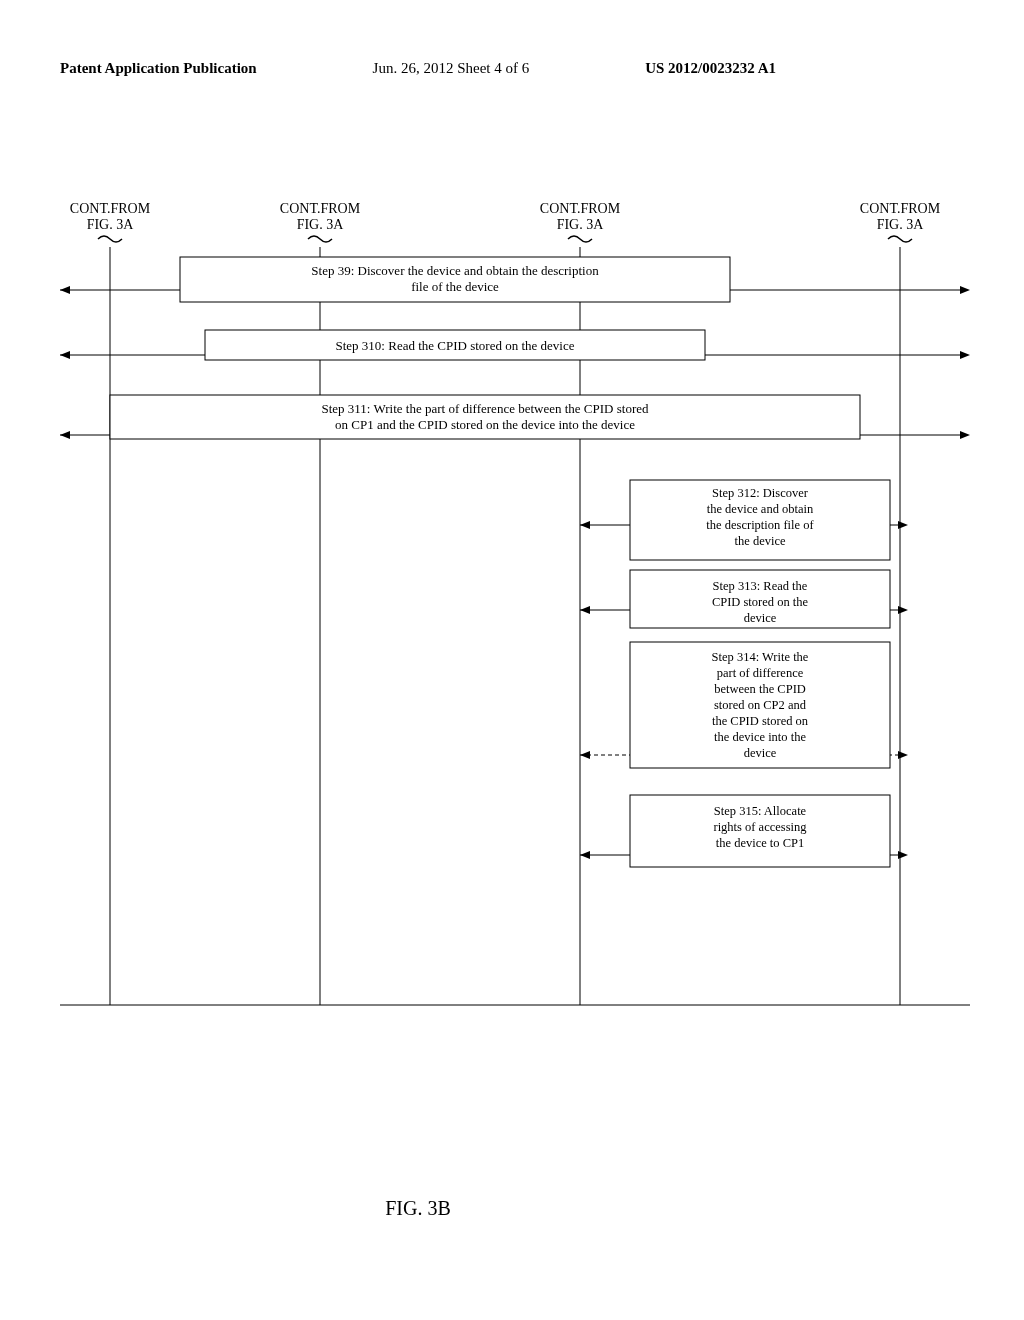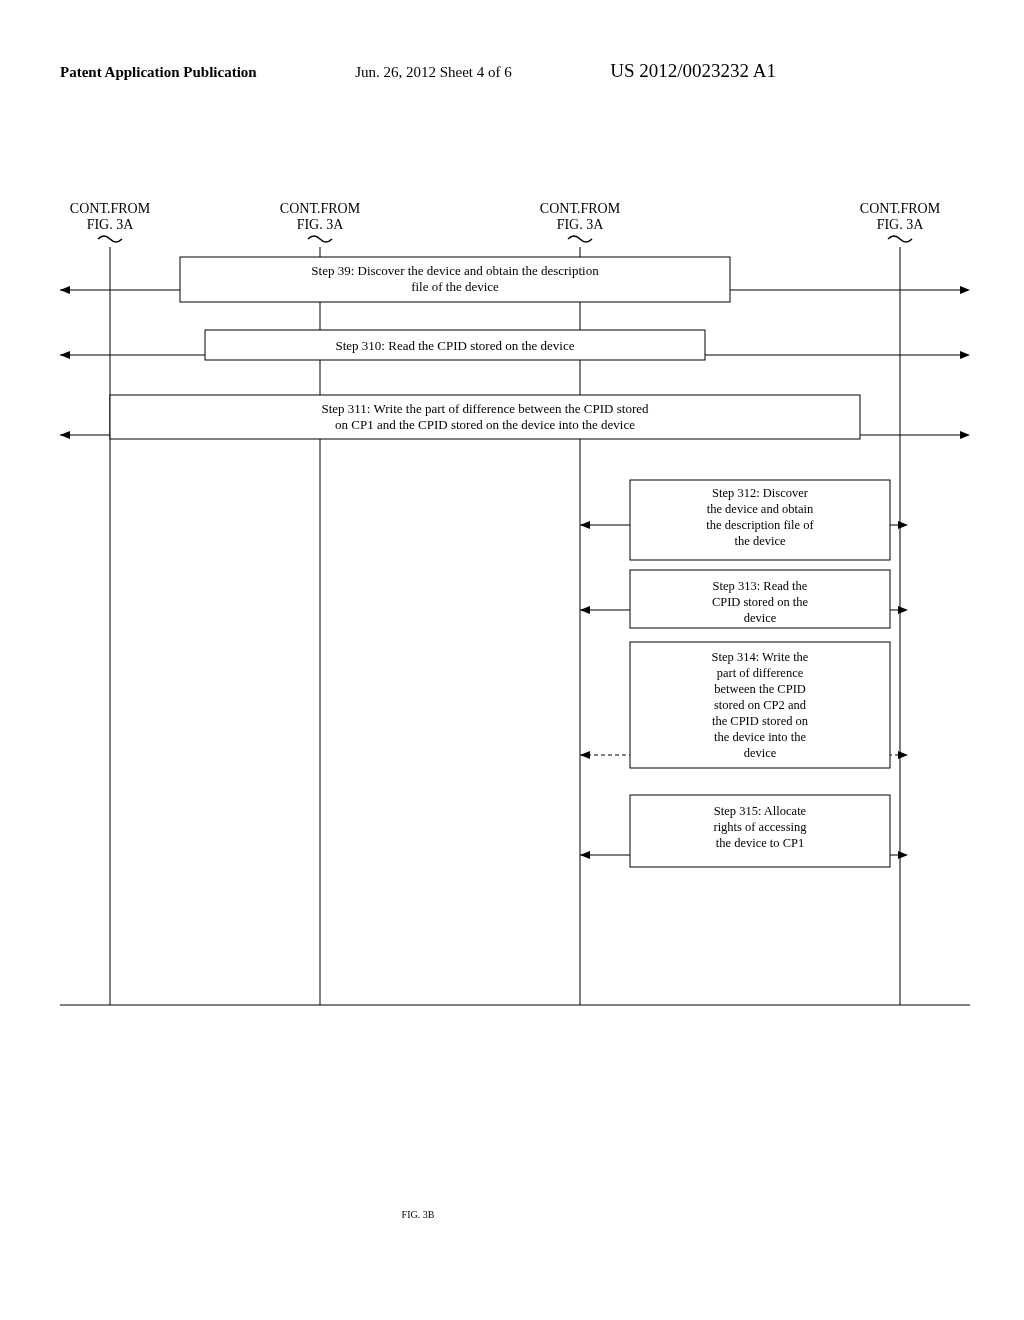--- a/index.html
+++ b/index.html
@@ -34,30 +34,31 @@
     .header-left {
       font-weight: bold;
       font-size: 15px;
     }
 
     .header-center {
       font-size: 15px;
     }
 
     .header-right {
-      font-size: 19px;
+      font-size: 15px;
+      font-weight: bold;
     }
 
     
     .fig-caption {
       position: absolute;
       bottom: 100px;
       left: 50%;
       transform: translateX(-50%);
-      font-size: 10px;
+      font-size: 20px;
       text-align: right;
       margin-top: 28px;
     }
   </style>
 </head>
 <body>
 
 <div class="page">
 
   <div class="header">

